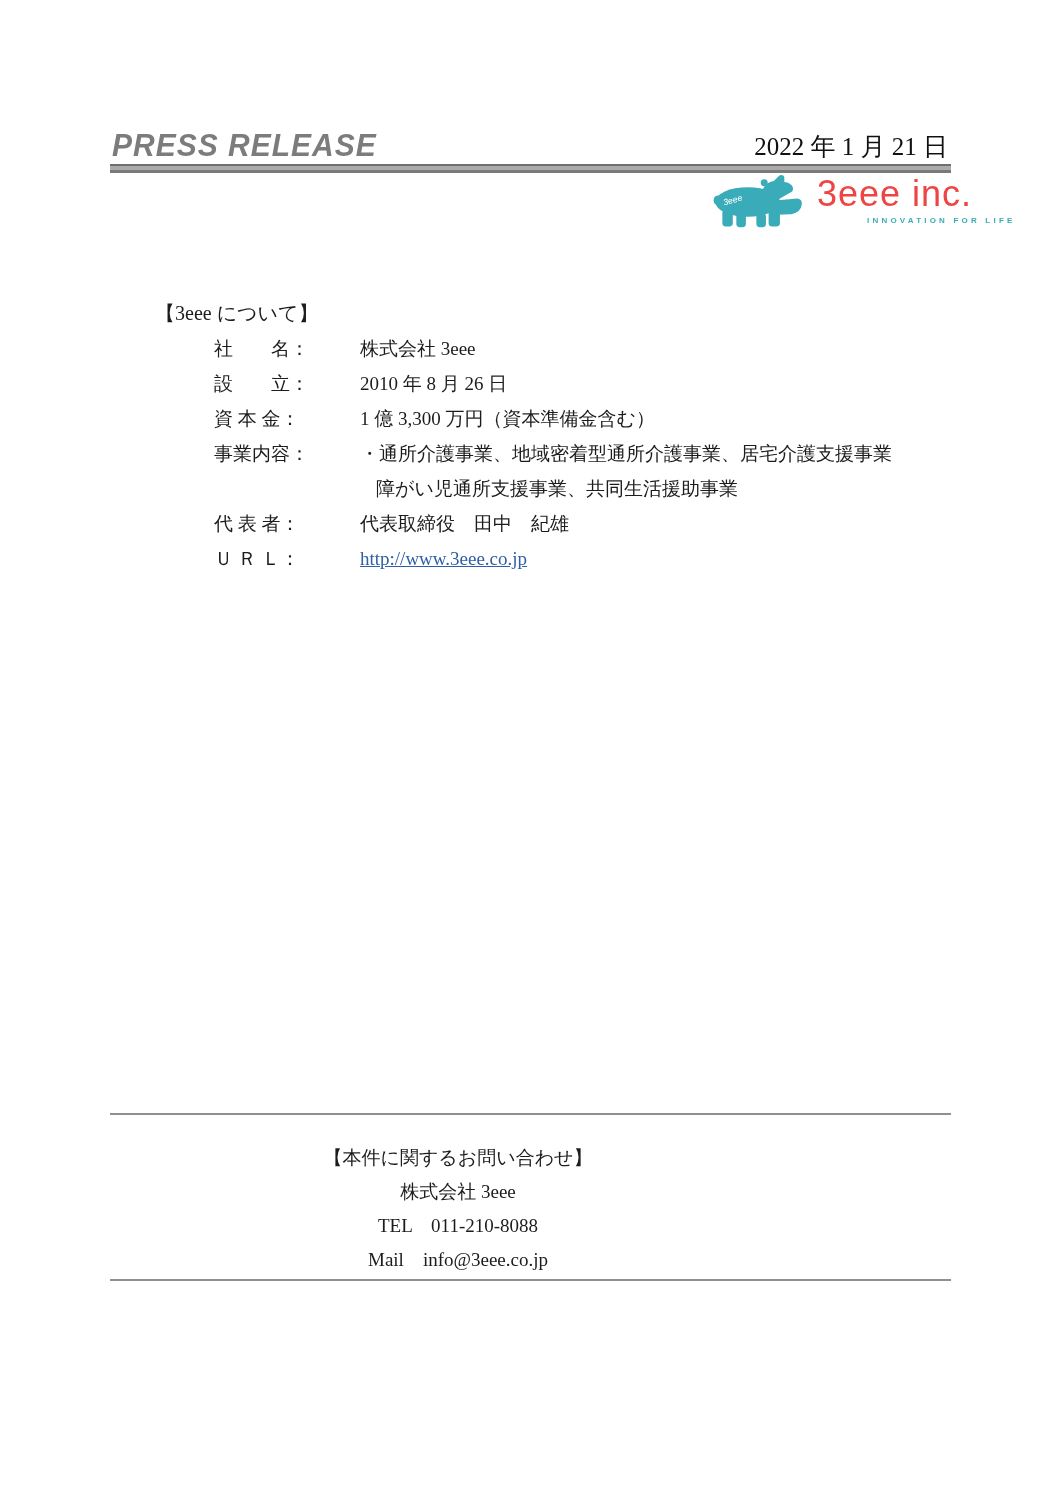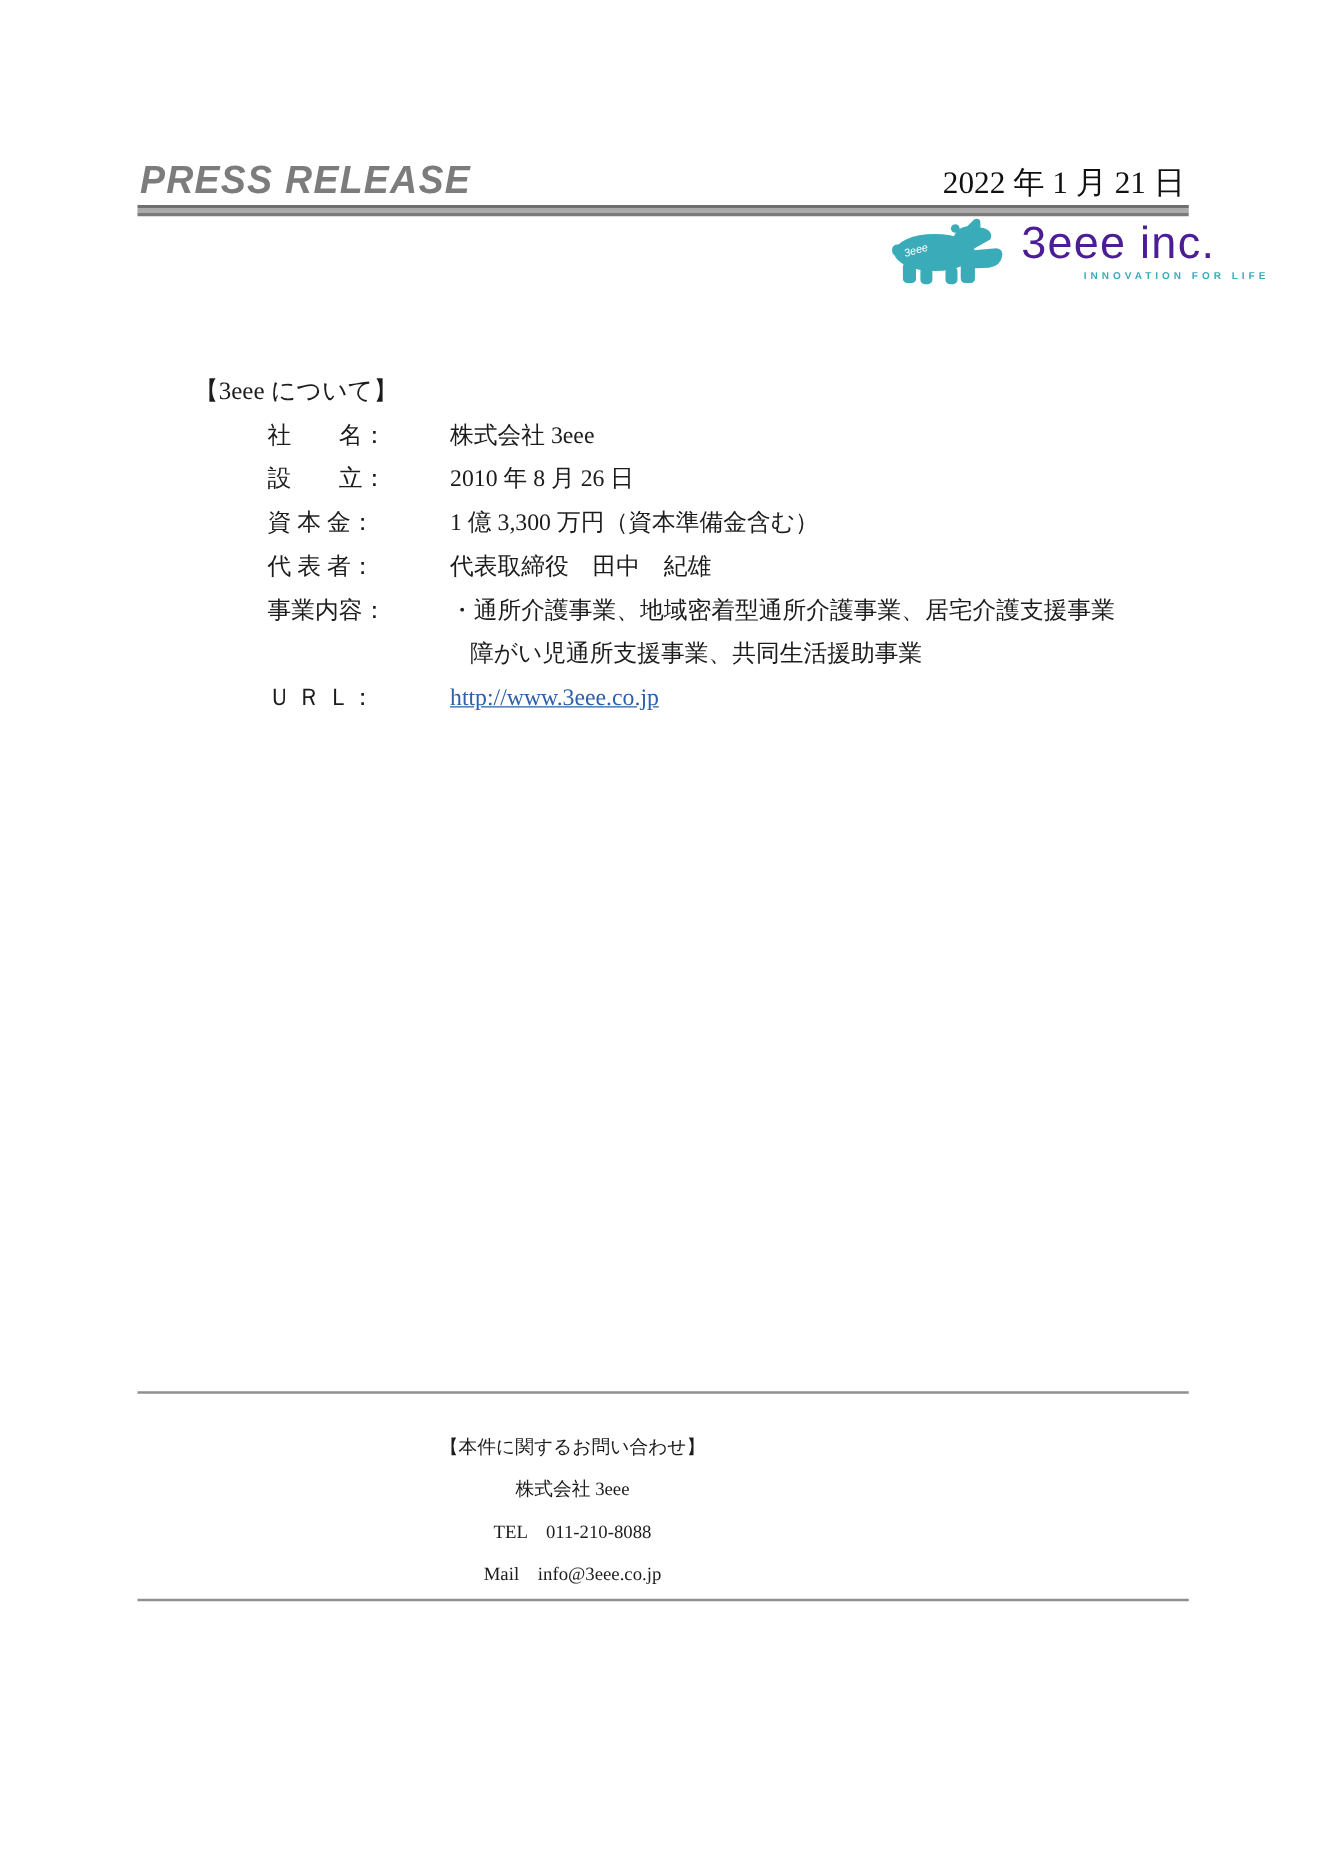--- a/index.html
+++ b/index.html
@@ -29,21 +29,21 @@
   }
   
   .logo{
     position:absolute;left:711px;top:174px;width:240px;height:58px;
     display:flex;align-items:flex-start;gap:10px;
   }
   .hippo{flex:0 0 auto;}
   .logo-text{display:flex;flex-direction:column;padding-top:2px;}
   .logo-name{
     font-family:"Liberation Sans","DejaVu Sans",sans-serif;
-    font-size:36px;font-weight:300;color:#4c1d95;line-height:1.0;letter-spacing:1px;
+    font-size:36px;font-weight:300;color:#ef4444;line-height:1.0;letter-spacing:1px;
   }
   .logo-tagline{
     font-family:"Liberation Sans","DejaVu Sans",sans-serif;
     font-size:8px;font-weight:bold;color:#3aacb9;
     letter-spacing:3.2px;margin-top:4px;padding-left:3px;white-space:nowrap;margin-left:47px;
   }
   
   .about{position:absolute;left:155px;top:301px;width:760px;}
   .about-title{font-size:20px;line-height:24px;white-space:pre;}
   .about-rows{margin-left:15px;margin-top:6px;}
@@ -51,21 +51,21 @@
   .info-label{flex:0 0 146px;white-space:pre;}
   .info-value{flex:1;white-space:pre;}
   .info-value .line2{display:block;padding-left:16px;white-space:pre;}
   a.url-link{color:#2e5fa8;text-decoration:underline;}
   
   .rule{position:absolute;left:110px;width:841px;height:2px;background:#909090;}
   .rule-top{top:1113px;}
   .rule-bottom{top:1279px;}
   .footer{
     position:absolute;left:0;top:1141px;width:916px;
-    text-align:center;font-size:15px;line-height:34px;
+    text-align:center;font-size:19px;line-height:34px;
   }
   .footer div{white-space:pre;}
 </style>
 </head>
 <body>
 
 <div class="page">
 
   <div class="header-row">
     <div class="press-title">PRESS RELEASE</div>
@@ -114,27 +114,27 @@
         <span class="info-label">設　　立：</span>
         <span class="info-value">2010 年 8 月 26 日</span>
       </div>
 
       <div class="info-row">
         <span class="info-label">資 本 金：</span>
         <span class="info-value">1 億 3,300 万円（資本準備金含む）</span>
       </div>
 
       <div class="info-row">
-        <span class="info-label">代 表 者：</span>
-        <span class="info-value">代表取締役　田中　紀雄</span>
+        <span class="info-label">事業内容：</span>
+        <span class="info-value"><span>・通所介護事業、地域密着型通所介護事業、居宅介護支援事業</span><span class="line2">障がい児通所支援事業、共同生活援助事業</span></span>
       </div>
 
       <div class="info-row">
-        <span class="info-label">事業内容：</span>
-        <span class="info-value"><span>・通所介護事業、地域密着型通所介護事業、居宅介護支援事業</span><span class="line2">障がい児通所支援事業、共同生活援助事業</span></span>
+        <span class="info-label">代 表 者：</span>
+        <span class="info-value">代表取締役　田中　紀雄</span>
       </div>
 
       <div class="info-row">
         <span class="info-label">Ｕ Ｒ Ｌ：</span>
         <span class="info-value"><a class="url-link" href="#">http://www.3eee.co.jp</a></span>
       </div>
 
     </div>
   </div>
 

